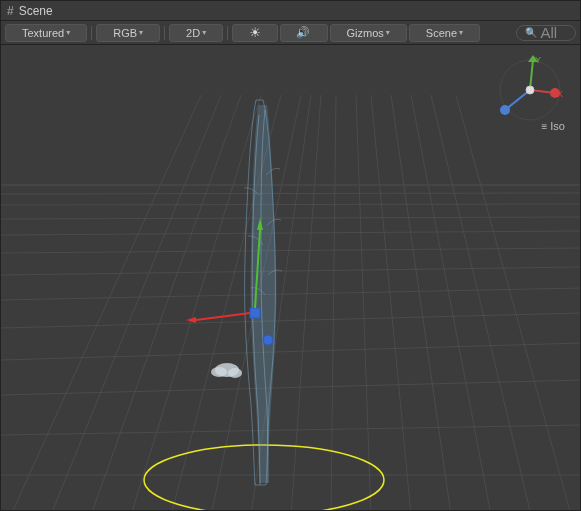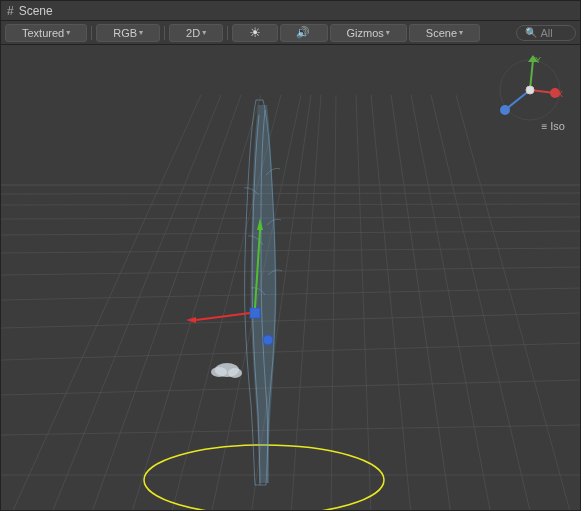--- a/index.html
+++ b/index.html
@@ -192,21 +192,21 @@
 
     <div class="toolbar-btn">
       <span>Scene</span>
       <span class="dropdown-arrow">▾</span>
     </div>
 
     <div class="toolbar-spacer"></div>
 
     <div class="search-field">
       <span style="font-size:10px;color:#aaa;margin-right:3px;">🔍</span>
-      <span style="color:#888;font-size:11px;">All</span>
+      <span style="color:#888;font-size:15px;">All</span>
     </div>
   </div>
 
   <div class="viewport">
 
     <svg class="grid-canvas" xmlns="http://www.w3.org/2000/svg">
 
       <rect width="100%" height="100%" fill="#3c3c3c"></rect>
 
       <defs>

